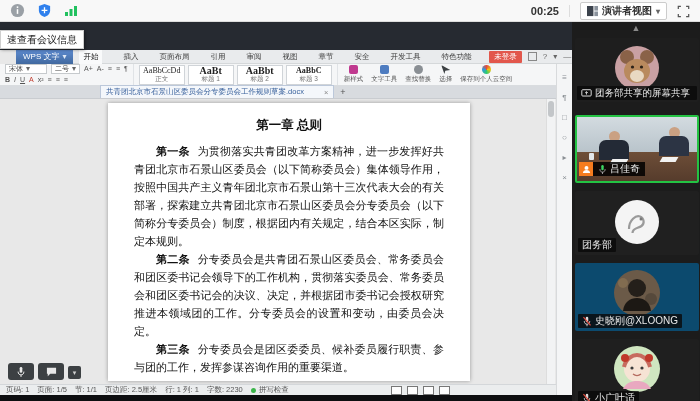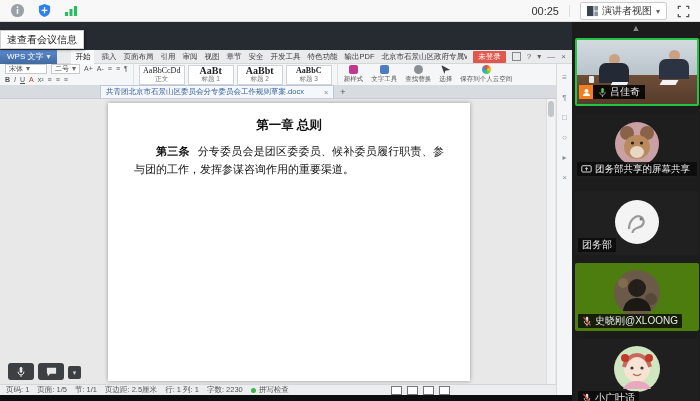--- a/index.html
+++ b/index.html
@@ -2,35 +2,35 @@
 <html><head>
 <meta charset="utf-8">
 <style>
   html,body{margin:0;padding:0;background:#000;}
   #stage{position:relative;width:700px;height:401px;overflow:hidden;background:#1b1b1b;
          font-family:"Liberation Sans",sans-serif;-webkit-font-smoothing:antialiased;}
   
   .topbar{position:absolute;left:0;top:0;width:700px;height:22px;background:#f8f8f8;
           border-bottom:1px solid #ddd;display:flex;align-items:center;box-sizing:border-box;z-index:50;}
   .tb-left{display:flex;align-items:center;gap:12px;margin-left:10px;}
-  .tb-right{position:absolute;right:10px;top:0;height:22px;display:flex;align-items:center;gap:10px;}
+  .tb-right{position:absolute;right:10px;top:0;height:22px;display:flex;align-items:center;gap:10px;font-weight:bold;}
   .timer{font-size:11px;color:#333;padding-right:10px;border-right:1px solid #ddd;}
   .viewbtn{display:flex;align-items:center;gap:4px;border:1px solid #ccc;border-radius:2px;
            background:#fff;height:16px;padding:0 6px;font-size:10px;color:#333;cursor:pointer;}
   .caret{font-size:8px;color:#666;}
   
   .share{position:absolute;left:0;top:22px;width:572px;height:379px;background:#e8e8e8;overflow:hidden;}
   .wtitle{position:absolute;left:0;top:0;width:572px;height:28px;background:#262a31;}
   .tooltip{position:absolute;left:0;top:8px;height:17px;line-height:17px;background:#fff;border:1px solid #cfcfcf;
            box-shadow:1px 1px 3px rgba(0,0,0,.4);padding:0 6px;font-size:10px;color:#222;z-index:40;}
-  .tabrow{position:absolute;left:0;top:28px;width:572px;height:14px;background:#e9ebed;
+  .tabrow{position:absolute;left:16px;top:28px;width:572px;height:14px;background:#e9ebed;
           border-bottom:1px solid #d5d8da;display:flex;align-items:center;box-sizing:border-box;font-size:7.5px;color:#3a3a3a;}
   .wpsbtn{height:14px;display:flex;align-items:center;gap:3px;padding:0 7px;color:#fff;font-size:8px;
           background:linear-gradient(#5d8bd0,#41699f);cursor:pointer;flex:0 0 auto;}
-  .tabs{flex:1 1 auto;display:flex;gap:7px;margin-left:14px;overflow:hidden;white-space:nowrap;}
+  .tabs{flex:1 1 auto;display:flex;gap:21px;margin-left:6px;overflow:hidden;white-space:nowrap;}
   .tab{cursor:pointer;line-height:14px;flex:0 0 auto;}
   .tab.active{background:#f9fafb;padding:0 4px;color:#111;}
   .badge{flex:0 0 auto;background:#e2574c;color:#fff;padding:1px 5px;border-radius:1px;margin:0 6px;cursor:pointer;}
   .winicons{flex:0 0 auto;display:flex;align-items:center;gap:6px;margin-right:6px;color:#666;font-size:8px;}
   .winicons span{cursor:pointer;}
   .sq-icon{width:7px;height:7px;border:1px solid #888;display:inline-block;}
   
   .ribbon{position:absolute;left:0;top:42px;width:572px;height:22px;background:#f5f6f7;border-bottom:1px solid #d9dcdf;
           display:flex;align-items:center;box-sizing:border-box;overflow:hidden;}
   .grp{display:flex;flex-direction:column;justify-content:center;gap:1px;padding:0 5px;height:100%;
@@ -83,21 +83,21 @@
   .mini{width:13px;height:13px;background:#3c4043;border-radius:2px;margin-top:3px;display:flex;align-items:center;
         justify-content:center;color:#cfcfcf;font-size:7px;cursor:pointer;}
   
   .sidebar{position:absolute;left:572px;top:22px;width:128px;height:379px;background:#1c1c1c;overflow:hidden;}
   .collapse{text-align:center;color:#8a8a8a;font-size:9px;line-height:12px;height:14px;cursor:pointer;}
   .tiles{padding:2px 1px 0 3px;}
   .tile{position:relative;width:124px;background:#222;border-radius:2px;overflow:hidden;margin-bottom:8px;box-sizing:border-box;}
   .t1{height:64px;margin-bottom:13px;background:#1e1e1e;}
   .t2{height:68px;border:2px solid #23c343;}
   .t3{height:64px;background:#202020;text-decoration:underline;}
-  .t4{height:68px;background:#4d7c0f;}
+  .t4{height:68px;background:#0c4a6e;}
   .t5{height:84px;background:#1f1f1f;margin-bottom:0;}
   .av{position:absolute;left:0;right:0;display:flex;justify-content:center;}
   .label{position:absolute;left:3px;bottom:3px;display:flex;align-items:center;gap:3px;background:rgba(10,10,10,.82);
          color:#e8e8e8;font-size:10px;height:14px;padding:0 4px;border-radius:1px;max-width:116px;
          white-space:nowrap;overflow:hidden;}
   .label.full{left:2px;right:2px;bottom:2px;font-size:9.5px;max-width:none;}
   .label2{position:absolute;left:2px;bottom:5px;display:flex;align-items:stretch;}
   .obadge{width:14px;height:14px;background:#f57c1f;display:flex;align-items:center;justify-content:center;}
   .ldark{background:rgba(0,0,0,.85);display:flex;align-items:center;gap:3px;padding:0 5px;color:#eee;font-size:10px;height:14px;}
   .label.t5pos{bottom:auto;top:52px;}
@@ -256,20 +256,22 @@
       <div class="doctab">
         <span class="fname">共青团北京市石景山区委员会分专委员会工作规则草案.docx</span>
         <span class="x">×</span>
       </div>
       <span class="addtab">+</span>
     </div>
 
     <div class="canvas">
       <div class="page">
         <div class="h1">第一章 总则</div>
+        <p class="para"><b class="plabel">第一条</b><span>为贯彻落实共青团改革方案精神，进一步发挥好共青团北京市石景山区委员会（以下简称委员会）集体领导作用，按照中国共产主义青年团北京市石景山第十三次代表大会的有关部署，探索建立共青团北京市石景山区委员会分专委员会（以下简称分专委员会）制度，根据团内有关规定，结合本区实际，制定本规则。</span></p>
+        <p class="para"><b class="plabel">第二条</b><span>分专委员会是共青团石景山区委员会、常务委员会和团区委书记会领导下的工作机构，贯彻落实委员会、常务委员会和团区委书记会的决议、决定，并根据团市委书记会授权研究推进本领域团的工作。分专委员会的设置和变动，由委员会决定。</span></p>
         <p class="para"><b class="plabel">第三条</b><span>分专委员会是团区委委员、候补委员履行职责、参与团的工作，发挥参谋咨询作用的重要渠道。</span></p>
 
       </div>
       <div class="scroll">
           <div class="thumb"></div>
         </div>
     </div>
 
     <div class="sidestrip">
       <span>≡</span>
@@ -316,20 +318,41 @@
     </div>
     <div class="mini">
       <span>▾</span>
     </div>
   </div>
 
   <div class="sidebar">
     <div class="collapse">▲</div>
     <div class="tiles">
 
+      <div class="tile t1">
+        <div class="av" style="top:7px">
+          <svg width="46" height="46" viewBox="0 0 46 46">
+            <circle cx="23" cy="23" r="22" fill="#c9a0a3"></circle>
+            <circle cx="13" cy="12" r="7" fill="#8a6248"></circle>
+              <circle cx="33" cy="12" r="7" fill="#8a6248"></circle>
+            <ellipse cx="23" cy="26" rx="13" ry="12" fill="#b98a5e"></ellipse>
+            <ellipse cx="23" cy="31" rx="7" ry="6" fill="#e8d8c2"></ellipse>
+            <circle cx="18.5" cy="22" r="1.6" fill="#2b2118"></circle>
+              <circle cx="27.5" cy="22" r="1.6" fill="#2b2118"></circle>
+          </svg>
+        </div>
+        <div class="label full">
+          <svg width="11" height="9" viewBox="0 0 12 10">
+            <rect x="0.8" y="0.8" width="10.4" height="7" rx="1" fill="none" stroke="#ddd" stroke-width="1.1"></rect>
+            <path d="M6 6.2V3M6 3L4.4 4.6M6 3l1.6 1.6" stroke="#ddd" stroke-width="1" fill="none"></path>
+          </svg>
+          <span>团务部共享的屏幕共享</span>
+        </div>
+      </div>
+
       <div class="tile t2">
         <div class="scene">
           <div class="person" style="left:22px;top:14px">
             <div class="head"></div>
               <div class="body"></div>
           </div>
           <div class="person" style="left:82px;top:10px">
             <div class="head"></div>
               <div class="body" style="background:#2c3444"></div>
           </div>
@@ -348,41 +371,20 @@
             <svg width="9" height="11" viewBox="0 0 12 14">
               <rect x="4.4" y="1" width="3.2" height="7" rx="1.6" fill="#3dd463"></rect>
               <path d="M2.5 6.5c0 2.6 1.6 4 3.5 4s3.5-1.4 3.5-4" stroke="#bbb" fill="none" stroke-width="1.1"></path>
               <line x1="6" y1="10.5" x2="6" y2="13" stroke="#bbb" stroke-width="1.1"></line>
             </svg>
             <span>吕佳奇</span>
           </div>
         </div>
       </div>
 
-      <div class="tile t1">
-        <div class="av" style="top:7px">
-          <svg width="46" height="46" viewBox="0 0 46 46">
-            <circle cx="23" cy="23" r="22" fill="#c9a0a3"></circle>
-            <circle cx="13" cy="12" r="7" fill="#8a6248"></circle>
-              <circle cx="33" cy="12" r="7" fill="#8a6248"></circle>
-            <ellipse cx="23" cy="26" rx="13" ry="12" fill="#b98a5e"></ellipse>
-            <ellipse cx="23" cy="31" rx="7" ry="6" fill="#e8d8c2"></ellipse>
-            <circle cx="18.5" cy="22" r="1.6" fill="#2b2118"></circle>
-              <circle cx="27.5" cy="22" r="1.6" fill="#2b2118"></circle>
-          </svg>
-        </div>
-        <div class="label full">
-          <svg width="11" height="9" viewBox="0 0 12 10">
-            <rect x="0.8" y="0.8" width="10.4" height="7" rx="1" fill="none" stroke="#ddd" stroke-width="1.1"></rect>
-            <path d="M6 6.2V3M6 3L4.4 4.6M6 3l1.6 1.6" stroke="#ddd" stroke-width="1" fill="none"></path>
-          </svg>
-          <span>团务部共享的屏幕共享</span>
-        </div>
-      </div>
-
       <div class="tile t3">
         <div class="av" style="top:8px">
           <svg width="46" height="46" viewBox="0 0 46 46">
             <circle cx="23" cy="23" r="22" fill="#f4f4f4"></circle>
             <path d="M15 30c0-9 7-14 11-12.5 4 1.5 5 7 1.5 9.5-3.5 2.5-9 2-9 7" stroke="#9a9a9a" stroke-width="2.2" fill="none"></path>
             <circle cx="27" cy="20" r="1.5" fill="#7a7a7a"></circle>
           </svg>
         </div>
         <div class="label">
           <span>团务部</span>

